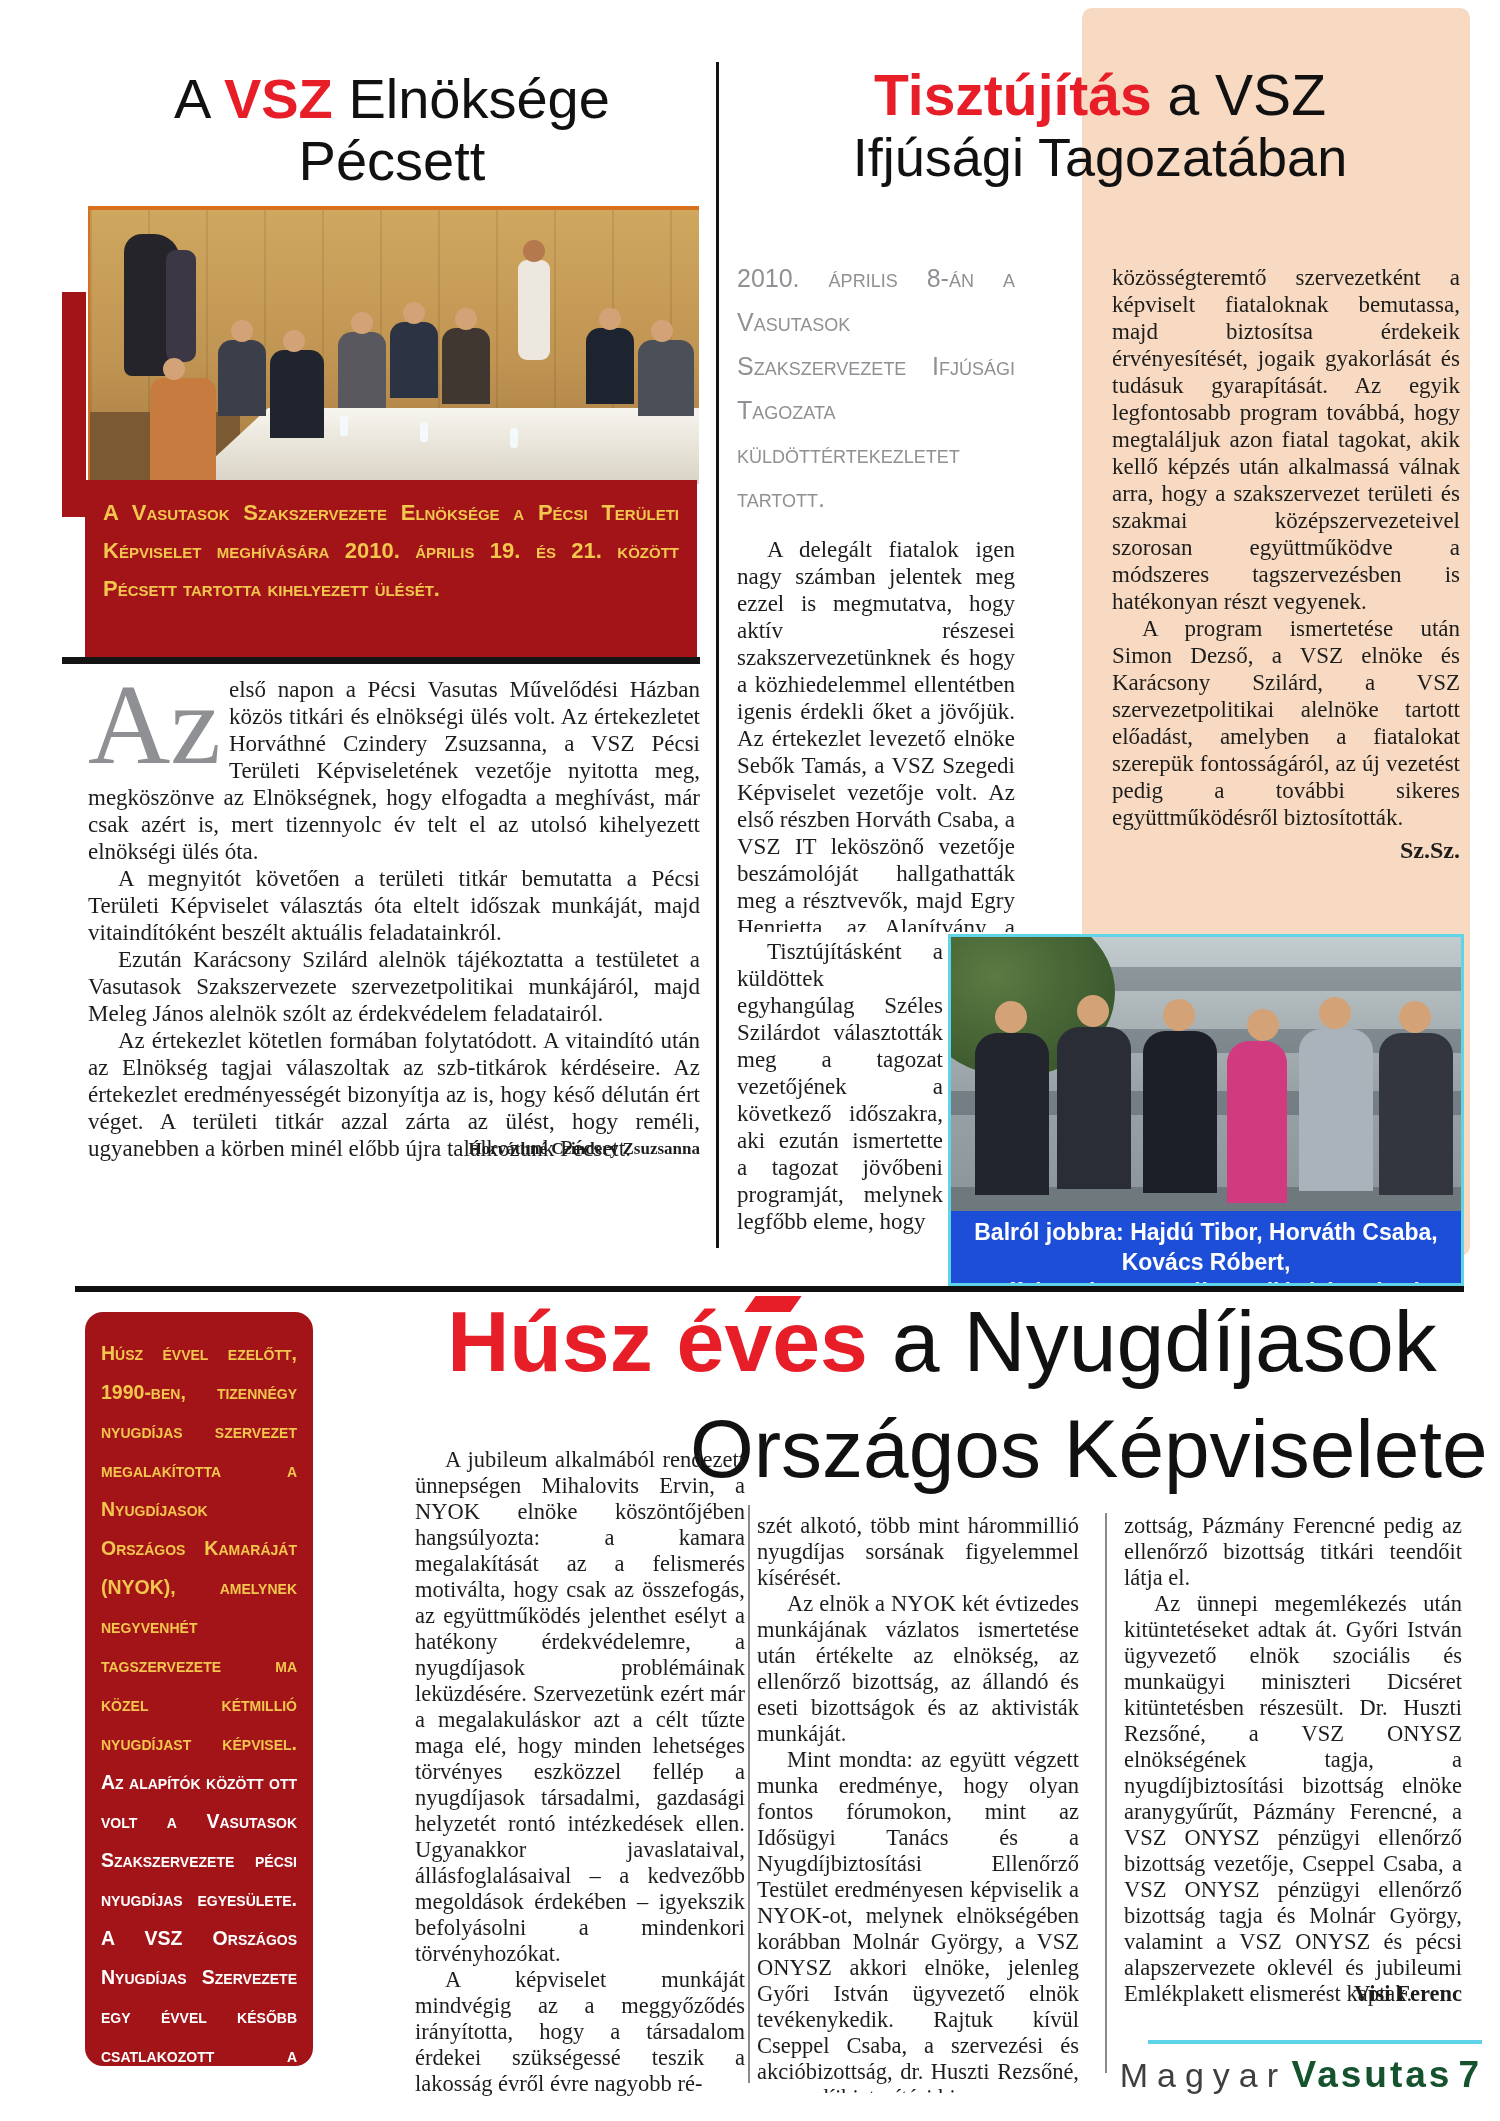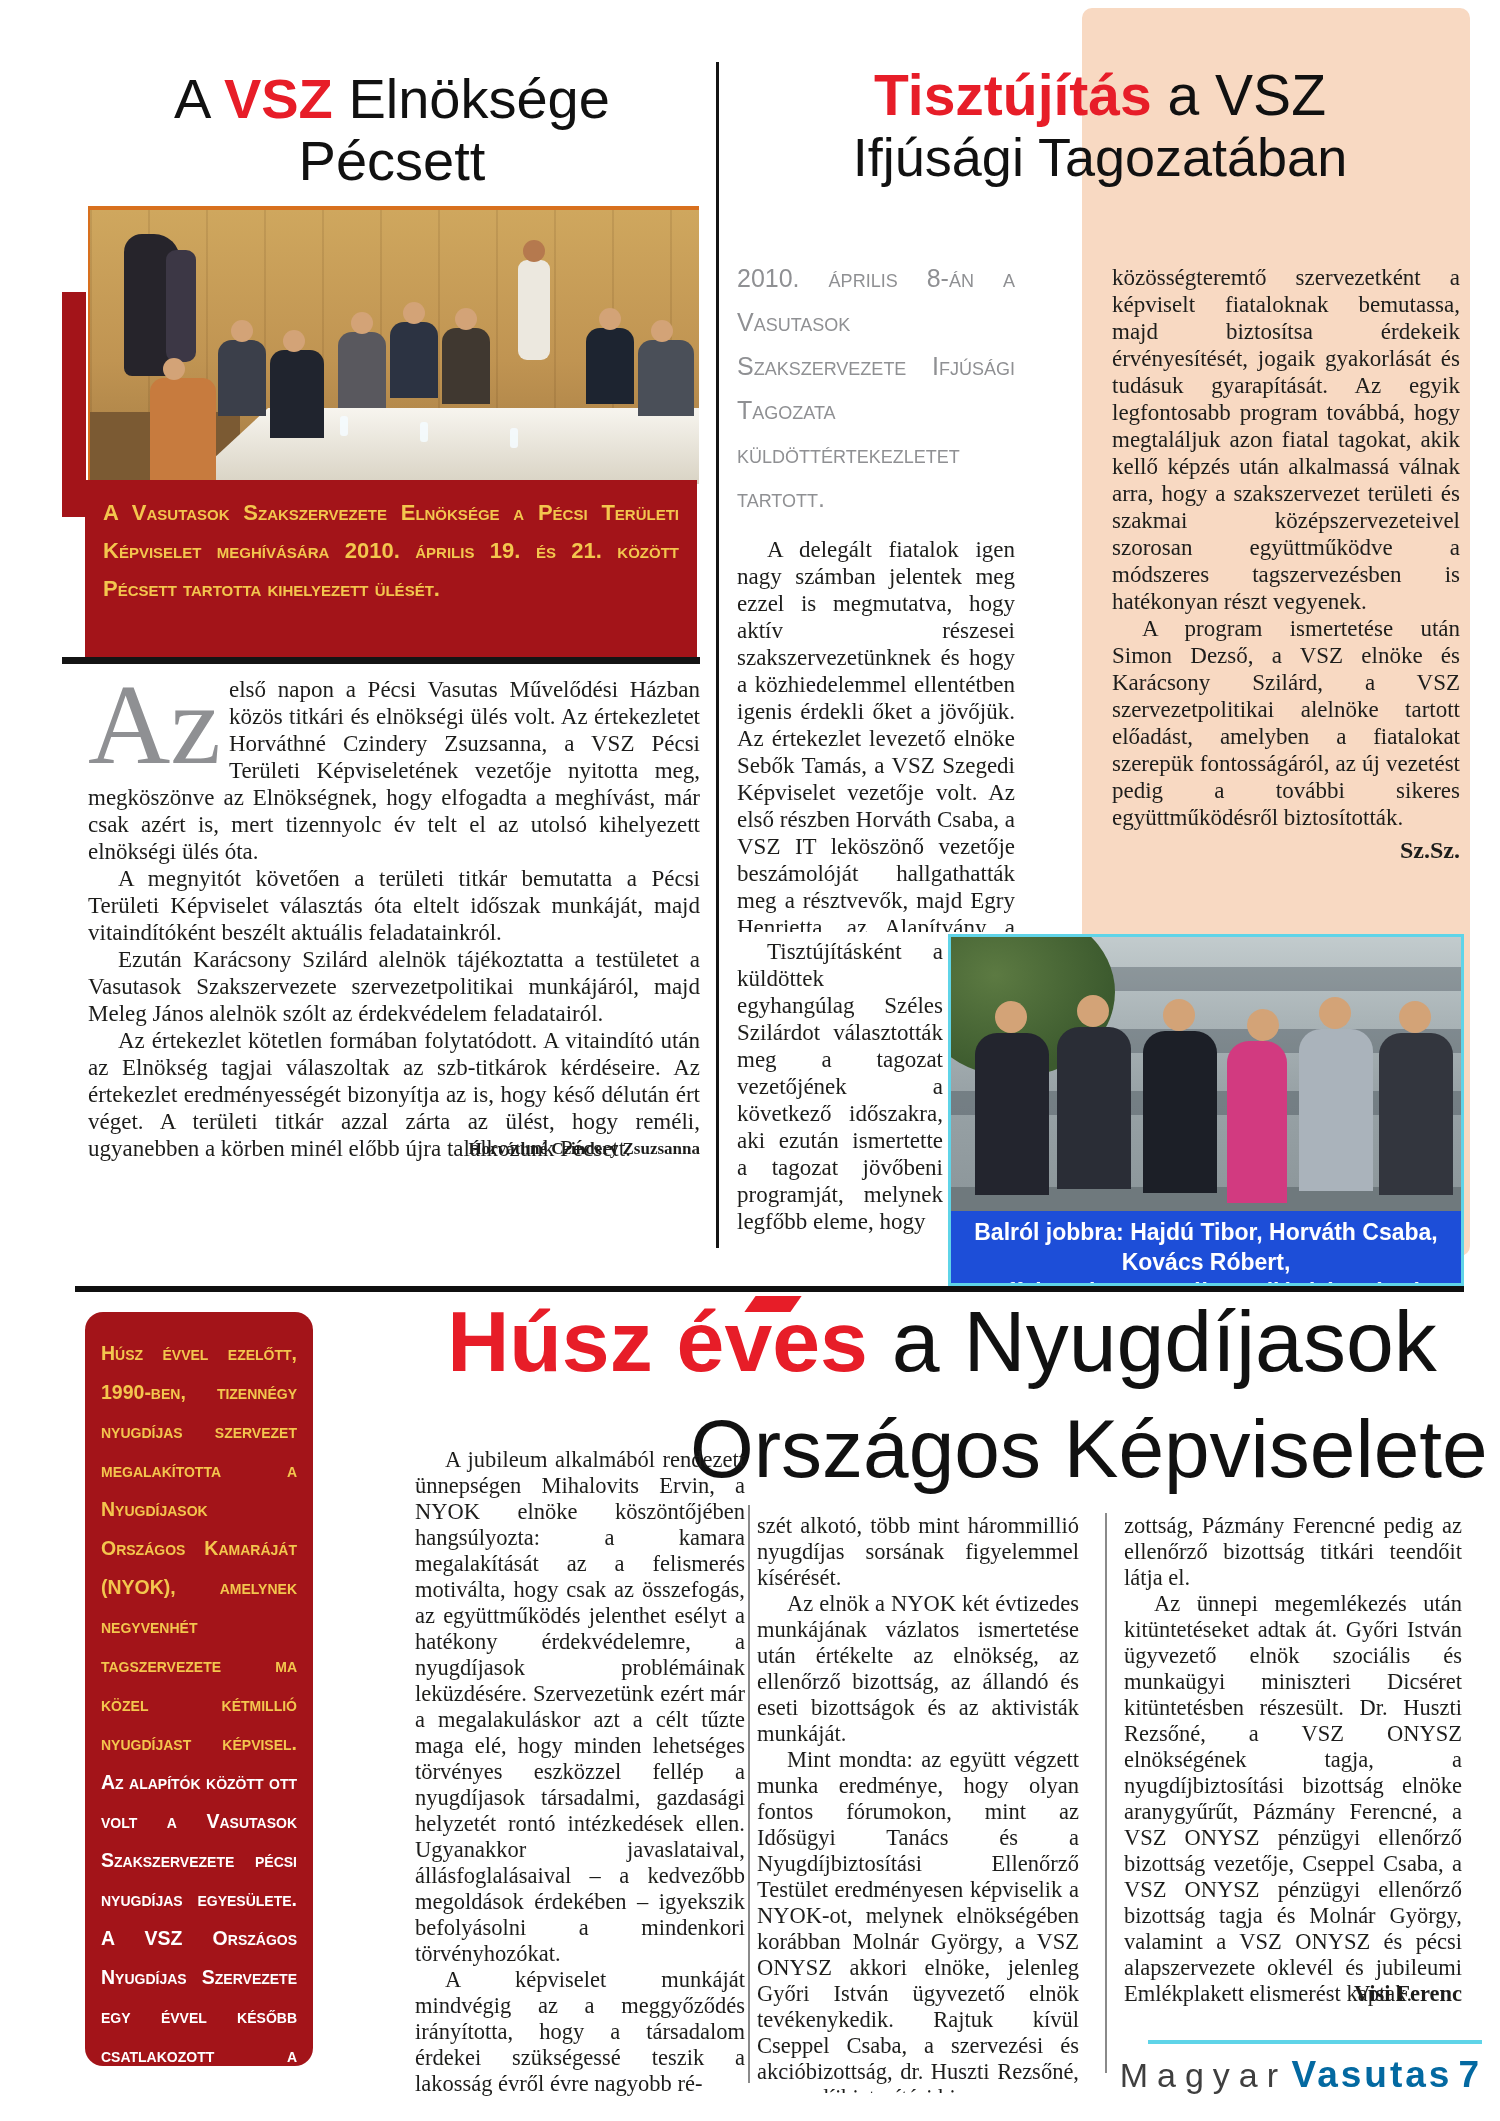--- a/index.html
+++ b/index.html
@@ -91,21 +91,21 @@
   .n3{left:1124px;top:1513px;width:338px;height:560px;}
   .cdiv{background:#8a8a8a;width:2px;}
   .d1{left:748px;top:1505px;height:578px;}
   .d2{left:1105px;top:1513px;height:560px;}
   .nsig{font-weight:bold;text-align:right;font-size:22.5px;line-height:26px;margin-top:-26px;}
 
   
   .cyanline{left:1148px;top:2040px;width:334px;height:4px;background:#5fd4e8;}
   .footer{left:1000px;top:2054px;width:482px;text-align:right;font-family:"Liberation Sans",sans-serif;white-space:nowrap;}
   .fgray{color:#3f3f3f;font-size:34px;letter-spacing:9px;}
-  .fred{color:#0369a1;font-weight:bold;font-size:37px;letter-spacing:3px;}
+  .fred{color:#14532d;font-weight:bold;font-size:37px;letter-spacing:3px;}
   .fnum{margin-left:6px;}
 </style>
 </head>
 <body>
 
 <div id="page">
 
   <div class="abs head t1l1"><span>A </span><span class="red">VSZ</span><span> Elnöksége</span></div>
   <div class="abs head t1l2">Pécsett</div>
 

